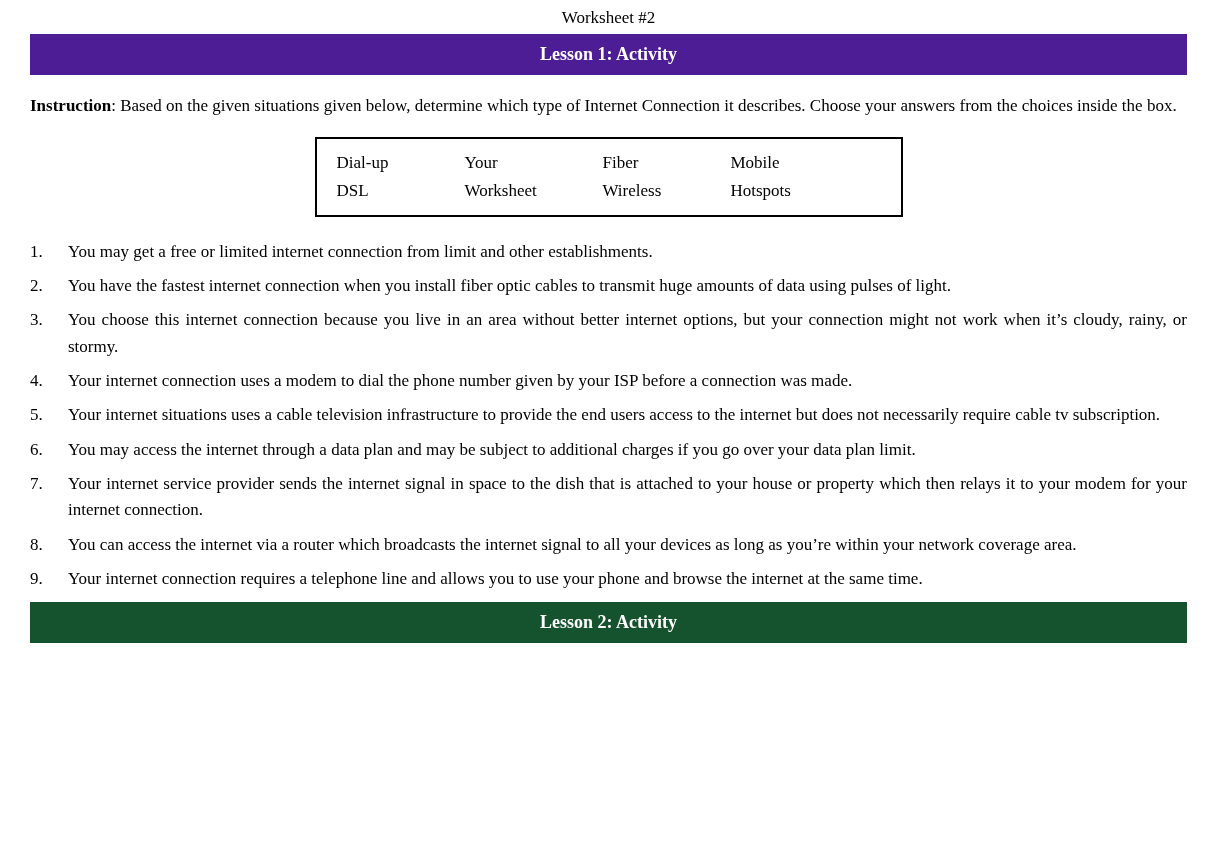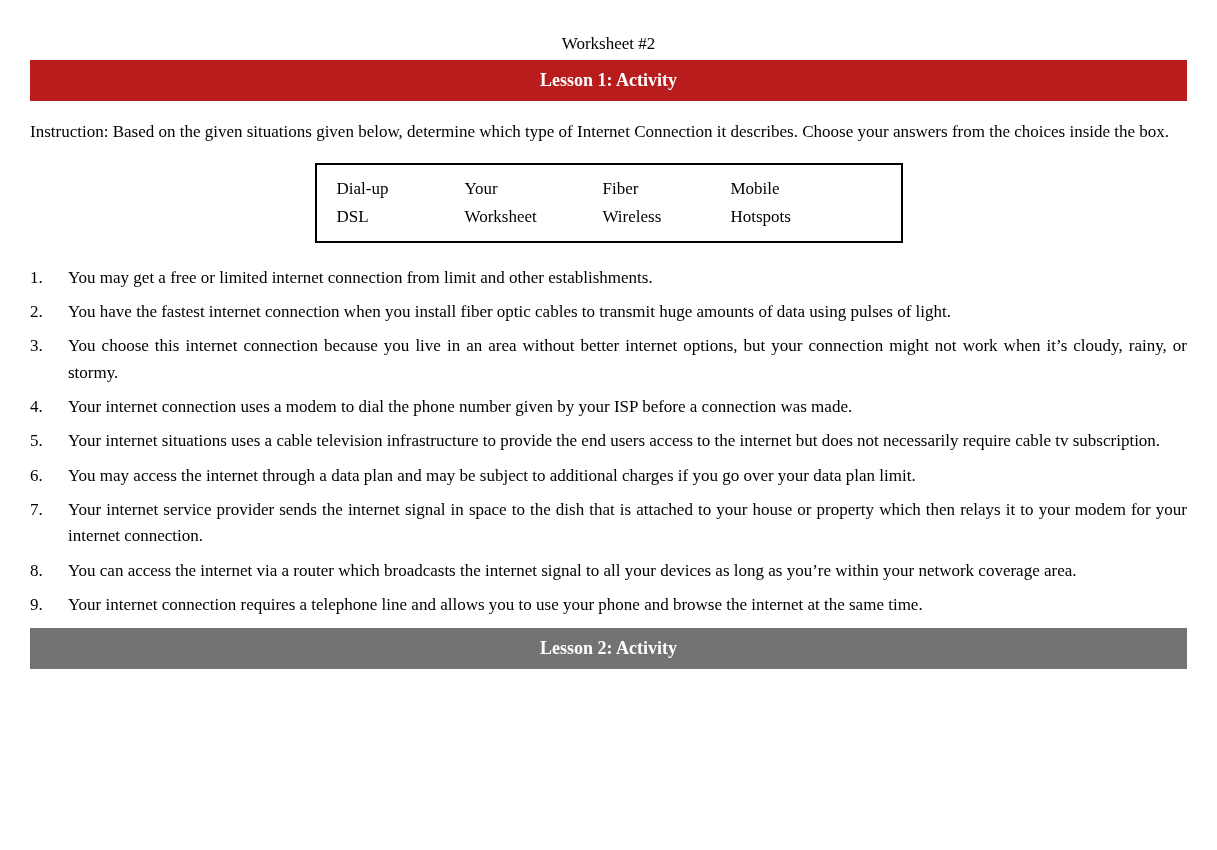--- a/index.html
+++ b/index.html
@@ -13,38 +13,37 @@
       font-size: 17px;
       color: #000;
       width: 1217px;
       min-height: 850px;
       padding: 0 30px 0 30px;
     }
     .worksheet-title {
       text-align: center;
       font-size: 17px;
       padding: 8px 0 6px 0;
-      margin-top: 26px;
     }
     .lesson-header {
-      background: #b91c1c;
+      background: #4c1d95;
       color: #fff;
       text-align: center;
       font-weight: bold;
       font-size: 18px;
       padding: 10px 0;
       margin-bottom: 18px;
     }
     .instruction {
       font-size: 17px;
       line-height: 1.5;
       margin-bottom: 18px;
     }
     .instruction strong {
-      font-weight: normal;
+      font-weight: bold;
     }
     .choices-box-wrapper {
       display: flex;
       justify-content: center;
       margin-bottom: 22px;
     }
     .choices-box {
       border: 2px solid #000;
       padding: 14px 40px 14px 20px;
       display: inline-block;
@@ -74,21 +73,21 @@
       min-width: 38px;
       font-size: 17px;
       flex-shrink: 0;
     }
     .question-text {
       font-size: 17px;
       text-align: justify;
       flex: 1;
     }
     .lesson2-header {
-      background: #737373;
+      background: #14532d;
       color: #fff;
       text-align: center;
       font-weight: bold;
       font-size: 18px;
       padding: 10px 0;
       margin-top: 10px;
     }
   </style>
 </head>
 <body>

